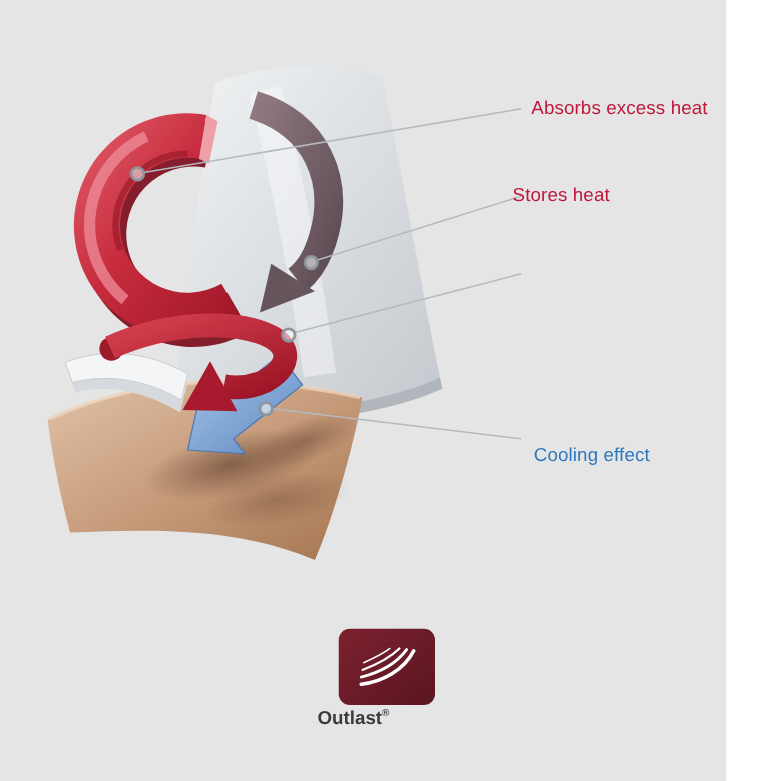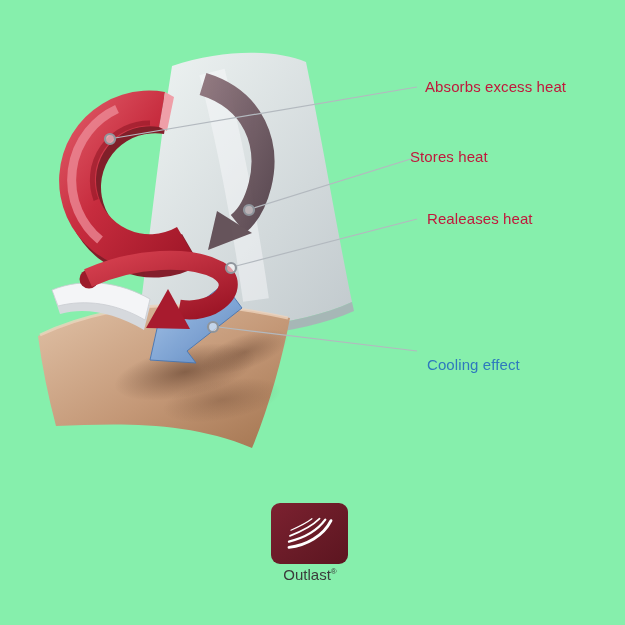--- a/index.html
+++ b/index.html
@@ -1,37 +1,37 @@
 <!DOCTYPE html>
 <html><head>
 <meta charset="utf-8">
 <style>
   html,body{margin:0;padding:0;}
   body{
     width:625px;height:625px;background:#ffffff;
     font-family:"Liberation Sans",sans-serif;
     -webkit-font-smoothing:antialiased;
   }
-  .stage{position:relative;width:625px;height:625px;background:#86efac;overflow:hidden;}
+  .stage{position:relative;width:581px;height:625px;background:#e5e5e5;overflow:hidden;}
   svg.illustration{position:absolute;left:0;top:0;}
   .callout{
     position:absolute;font-size:15px;font-weight:500;letter-spacing:.1px;
     white-space:nowrap;line-height:16px;
   }
   .callout.red{color:#c0183c;}
   .callout.blue{color:#2e79bd;}
   .logo-badge{
     position:absolute;left:271px;top:503px;width:77px;height:61px;
     border-radius:9px;
     background:linear-gradient(140deg,#7c2130 0%,#691b27 55%,#5c1520 100%);
     display:flex;align-items:center;justify-content:center;
   }
   .logo-word{
-    position:absolute;left:254px;top:566px;width:112px;text-align:center;
-    font-size:15px;color:#3b3b3b;
+    position:absolute;left:254px;top:566px;width:112px;
+    font-size:15px;color:#3b3b3b;font-weight:bold;
   }
   .logo-word sup{font-size:8px;vertical-align:super;}
 </style>
 </head>
 <body>
 
 <div class="stage">
 
   <svg class="illustration" width="625" height="625" viewBox="0 0 625 625">
     <defs>
@@ -119,21 +119,20 @@
     <g fill="rgba(255,255,255,0.55)" stroke="#8f959c" stroke-width="2.2">
       <circle cx="110" cy="139" r="5"></circle>
       <circle cx="249" cy="210" r="5"></circle>
       <circle cx="231" cy="268" r="5"></circle>
       <circle cx="213" cy="327" r="5"></circle>
     </g>
   </svg>
 
   <div class="callout red" style="left:425px;top:79px;">Absorbs excess heat</div>
   <div class="callout red" style="left:410px;top:149px;">Stores heat</div>
-  <div class="callout red" style="left:427px;top:211px;">Realeases heat</div>
   <div class="callout blue" style="left:427px;top:357px;">Cooling effect</div>
 
   <div class="logo-badge">
     <svg width="58" height="42" viewBox="0 0 60 44">
       <g fill="none" stroke="#ffffff" stroke-linecap="round">
         <path d="M8,36 C26,34 44,24 52,8" stroke-width="3"></path>
         <path d="M8,30 C24,26 38,18 46,7" stroke-width="2.4"></path>
         <path d="M9,24 C22,19 33,13 40,6" stroke-width="1.8"></path>
         <path d="M10,18 C19,14 27,10 32,6" stroke-width="1.2"></path>
       </g>

